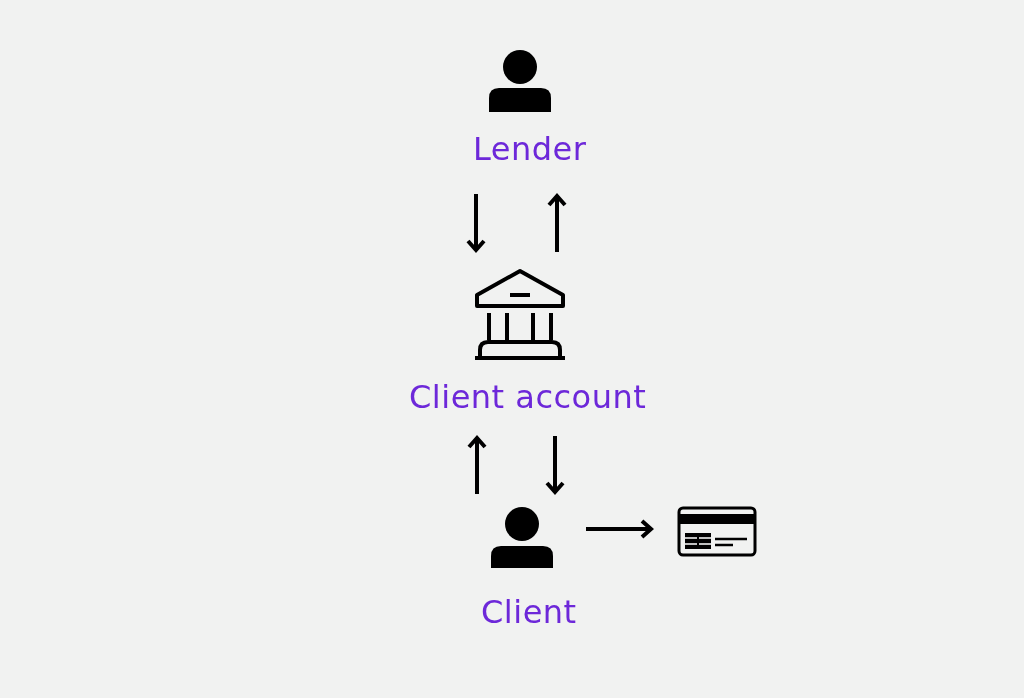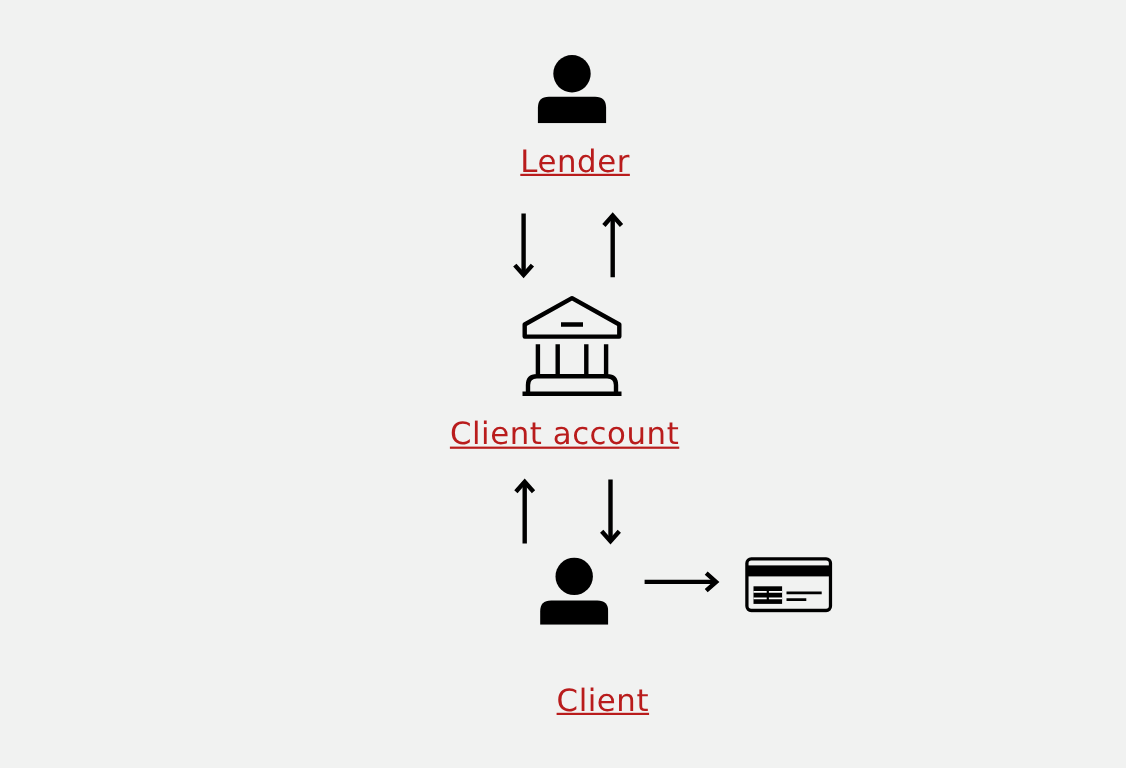--- a/index.html
+++ b/index.html
@@ -7,26 +7,25 @@
       width: 1024px; height: 698px;
       background: #f1f2f1;
       position: relative;
       overflow: hidden;
       font-family: "DejaVu Sans", sans-serif;
       color: #111;
     }
     .abs { position: absolute; }
     .label {
       position: absolute;
-      font-size: 28px;
+      font-size: 32px;
       font-weight: normal;
-      color: #b91c1c;
+      color: #6d28d9;
       white-space: nowrap;
       letter-spacing: 0.5px;
-      text-decoration: underline;
     }
     svg { display: block; }
   </style>
 </head>
 <body>
 
 <div class="abs" style="left:488px; top:50px;">
   <svg width="64" height="62" viewBox="0 0 64 62">
     <circle cx="32" cy="17" r="17" fill="#000"></circle>
     <path d="M1 62 L1 48 Q1 38 11 38 L53 38 Q63 38 63 48 L63 62 Z" fill="#000"></path>
@@ -68,21 +67,21 @@
   <line x1="12" y1="2" x2="12" y2="58" stroke="#000" stroke-width="4"></line>
   <polyline points="4,49 12,58 20,49" fill="none" stroke="#000" stroke-width="4" stroke-linejoin="miter"></polyline>
 </svg>
 
 <div class="abs" style="left:491px; top:506px;">
   <svg width="62" height="62" viewBox="0 0 62 62">
     <circle cx="31" cy="18" r="17" fill="#000"></circle>
     <path d="M0 62 L0 50 Q0 40 10 40 L52 40 Q62 40 62 50 L62 62 Z" fill="#000"></path>
   </svg>
 </div>
-<div class="label" style="left:481px; top:620px;margin-left:25px;">Client</div>
+<div class="label" style="left:481px; top:593px;">Client</div>
 
 <svg class="abs" style="left:585px; top:517px;" width="72" height="24" viewBox="0 0 72 24">
   <line x1="1" y1="12" x2="66" y2="12" stroke="#000" stroke-width="4"></line>
   <polyline points="57,4 66,12 57,20" fill="none" stroke="#000" stroke-width="4" stroke-linejoin="miter"></polyline>
 </svg>
 
 <div class="abs" style="left:677px; top:506px;">
   <svg width="80" height="51" viewBox="0 0 80 51">
     <rect x="2" y="2" width="76" height="47" rx="4" ry="4" fill="none" stroke="#000" stroke-width="3"></rect>
     <rect x="2" y="8" width="76" height="10" fill="#000"></rect>

